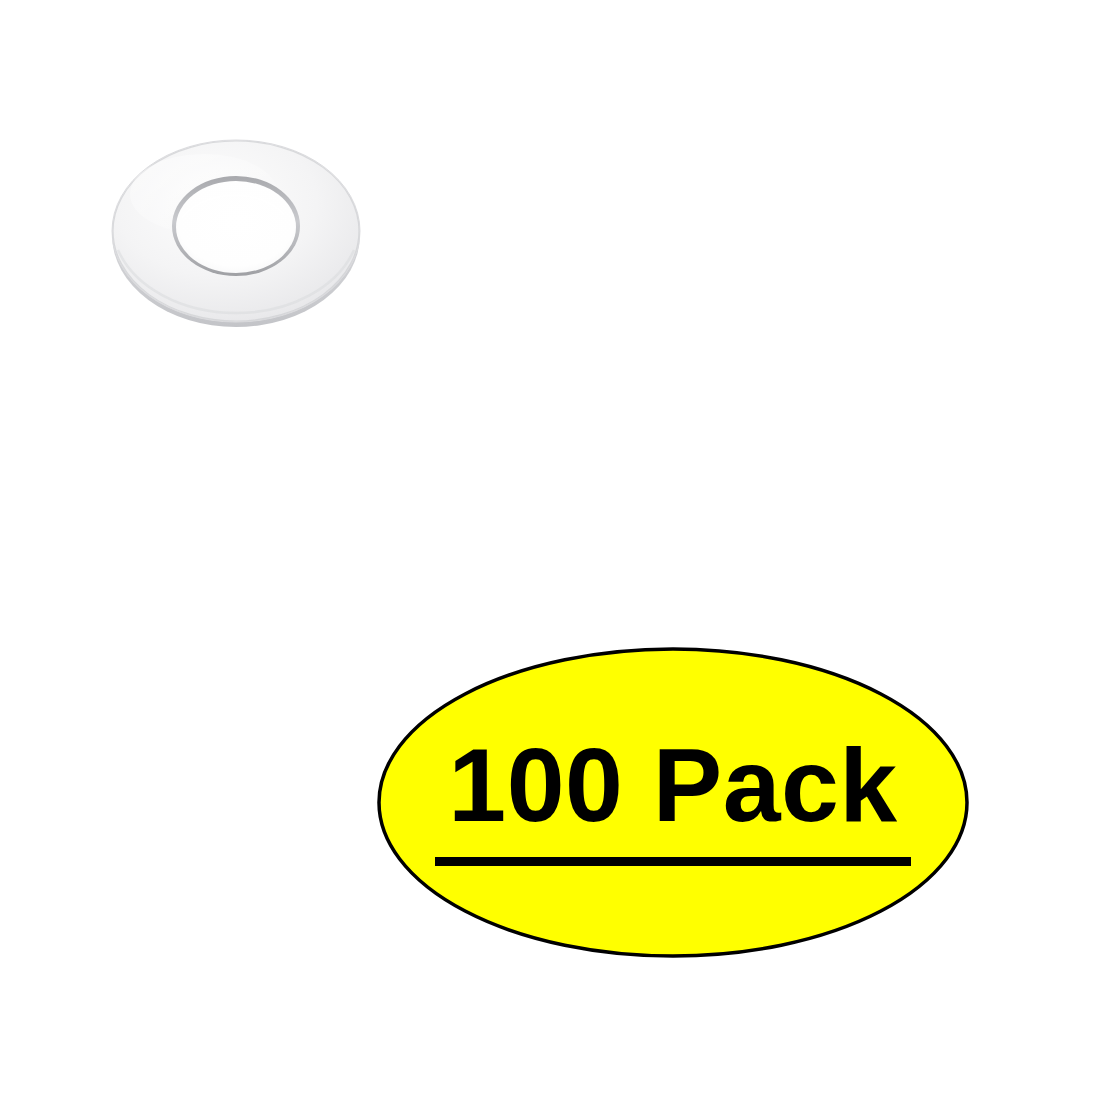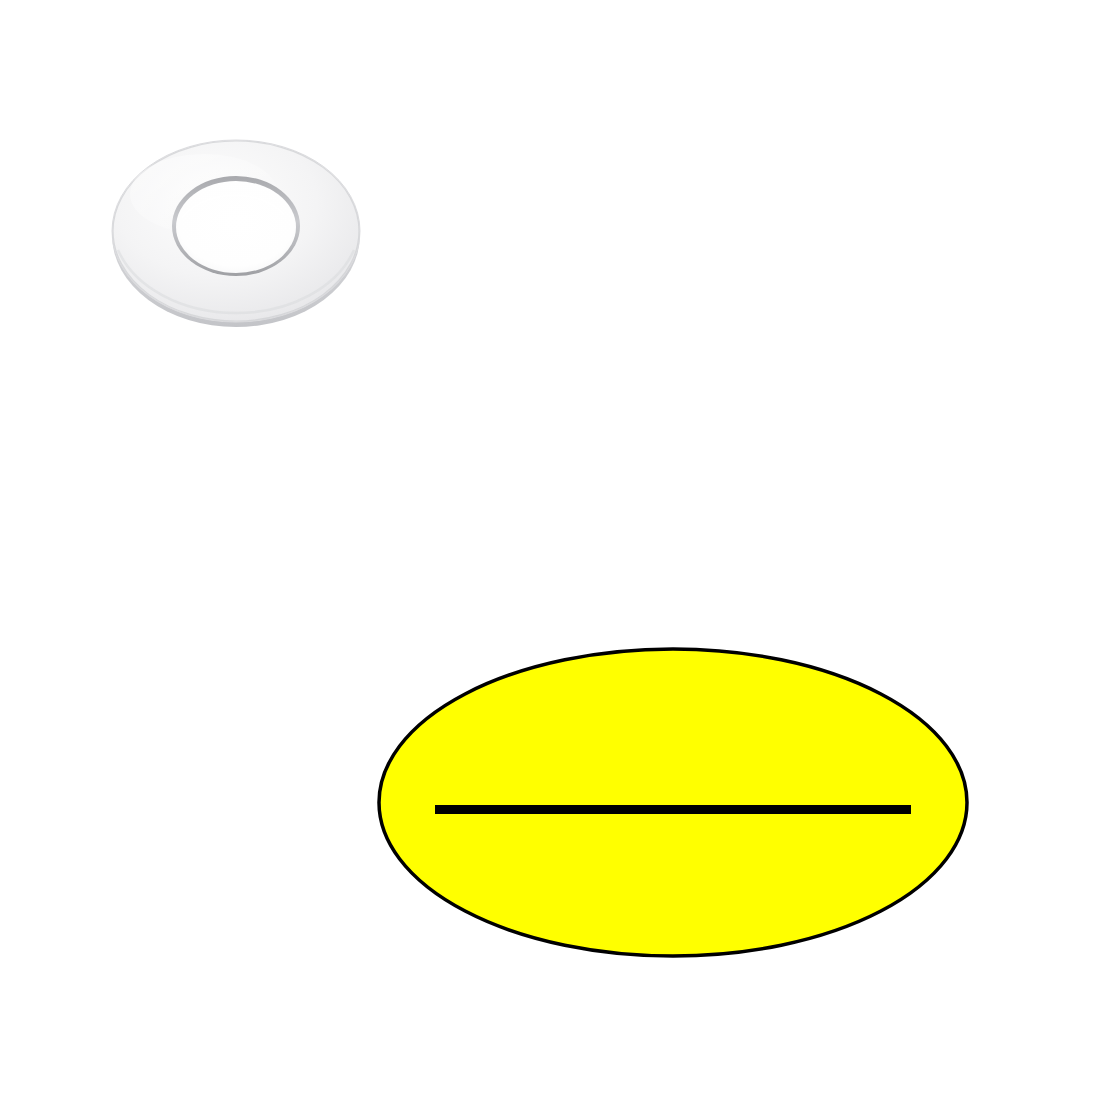--- a/index.html
+++ b/index.html
@@ -127,17 +127,18 @@
 
       <path d="M 10 118 A 124 91 0 0 0 246 118" fill="none" stroke="#D8D9DC" stroke-width="2.5" opacity="0.5"></path>
     </svg>
   </div>
 
   <div class="badge">
     <svg class="badge-svg" viewBox="0 0 594 313" xmlns="http://www.w3.org/2000/svg">
       <ellipse cx="297" cy="156.5" rx="294" ry="153.5" fill="#FFFF00" stroke="#000000" stroke-width="3.5"></ellipse>
     </svg>
     <div class="badge-content">
+      <div class="badge-text">100 Pack</div>
       <div class="badge-underline"></div>
     </div>
   </div>
 
 </div>
 
 </body></html>

